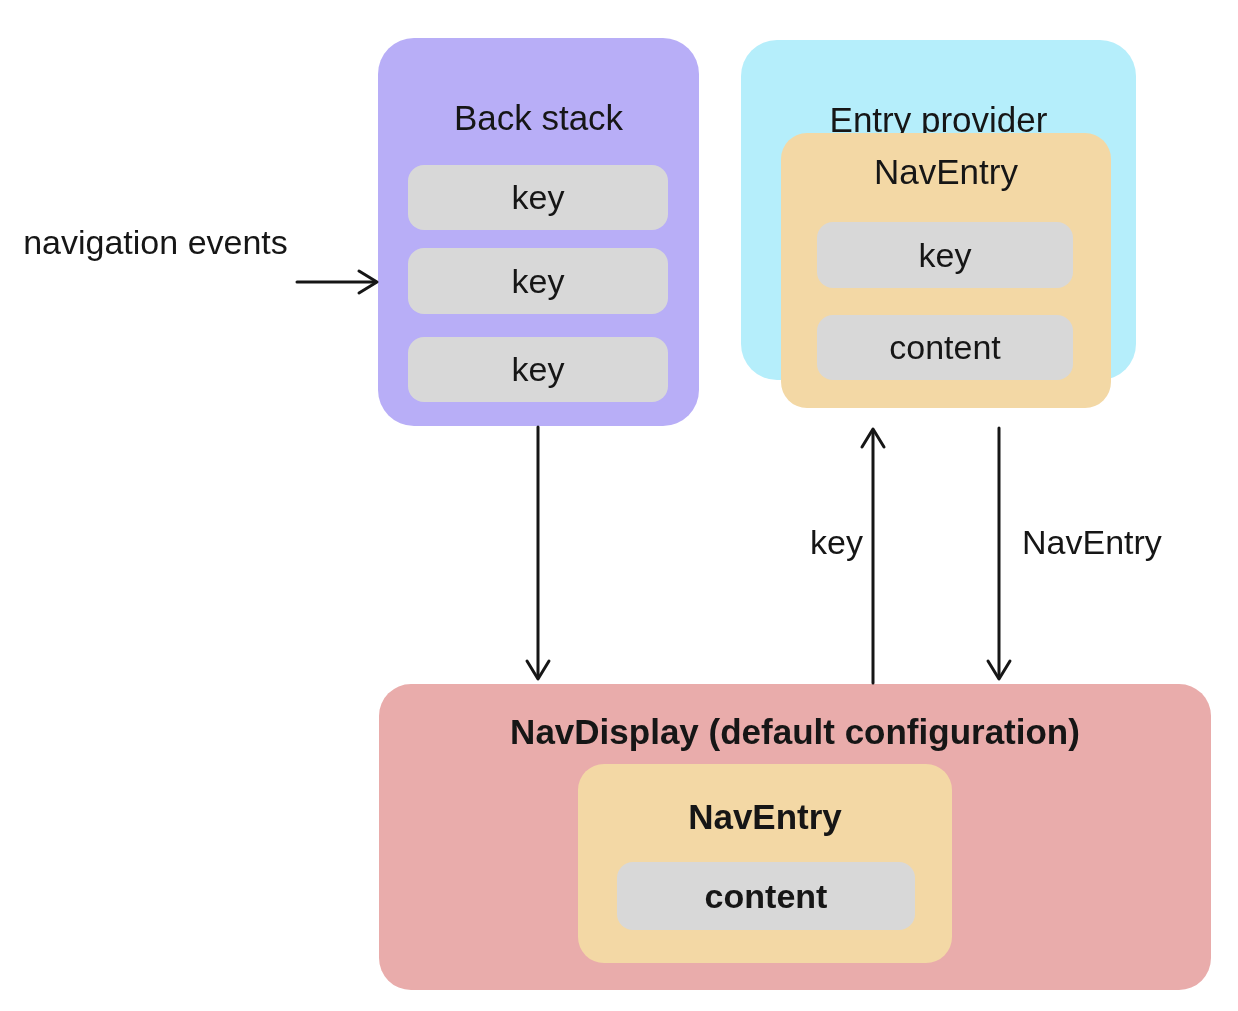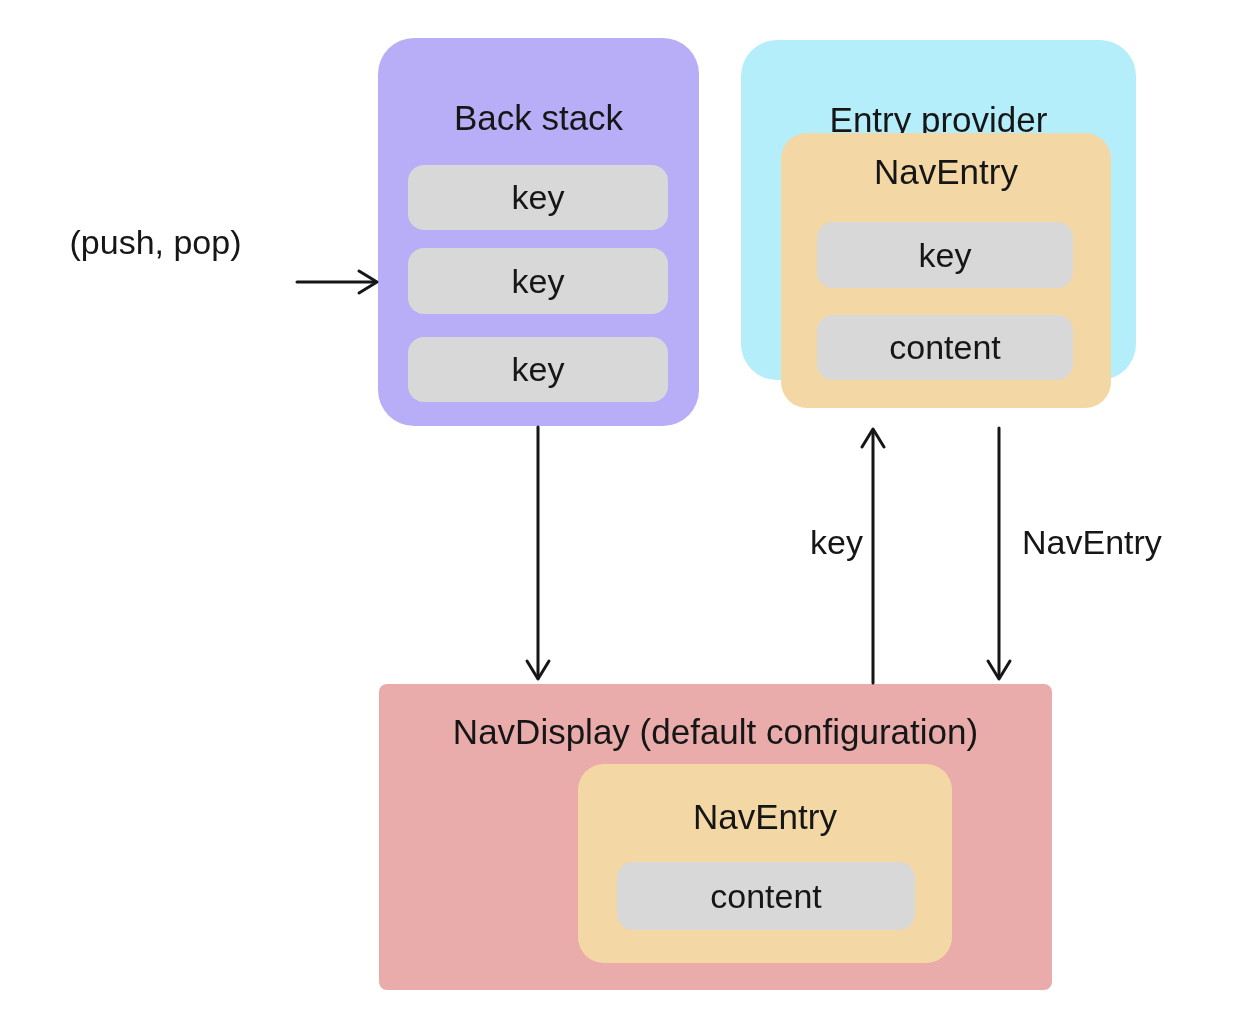--- a/index.html
+++ b/index.html
@@ -28,23 +28,24 @@
   .rounded-mid { border-radius: 26px; }
   .back-stack {
     left: 378px; top: 38px; width: 321px; height: 388px;
     background: var(--purple);
   }
   .entry-provider {
     left: 741px; top: 40px; width: 395px; height: 340px;
     background: var(--cyan);
   }
   .nav-display {
-    left: 379px; top: 684px; width: 673px; height: 306px;
+    left: 379px; top: 684px; width: 832px; height: 306px;
     background: var(--pink);
-    border-radius: 8px;
+    border-radius: 32px;
+    font-weight: bold;
   }
   .nav-entry-top {
     left: 40px; top: 93px; width: 330px; height: 275px;
     background: var(--orange);
   }
   .nav-entry-bottom {
     left: 199px; top: 80px; width: 374px; height: 199px;
     background: var(--orange);
   }
   .box-title {
@@ -139,21 +140,21 @@
     <div class="box-title" style="top:26px">NavDisplay (default configuration)</div>
     <div class="box nav-entry-bottom rounded-mid">
       <div class="box-title" style="top:31px">NavEntry</div>
       <div class="pill nd-pill-content">
         <span>content</span>
       </div>
     </div>
   </div>
 
   <div class="free-label nav-events-label">
-    <div>(push, pop)</div>
+    <div>navigation events</div>
   </div>
 
   <div class="free-label key-arrow-label">key</div>
 
   <div class="free-label naventry-arrow-label">NavEntry</div>
 
   <svg class="arrows" viewBox="0 0 1238 1011">
 
     <g>
       <line x1="297" y1="282" x2="374" y2="282"></line>

